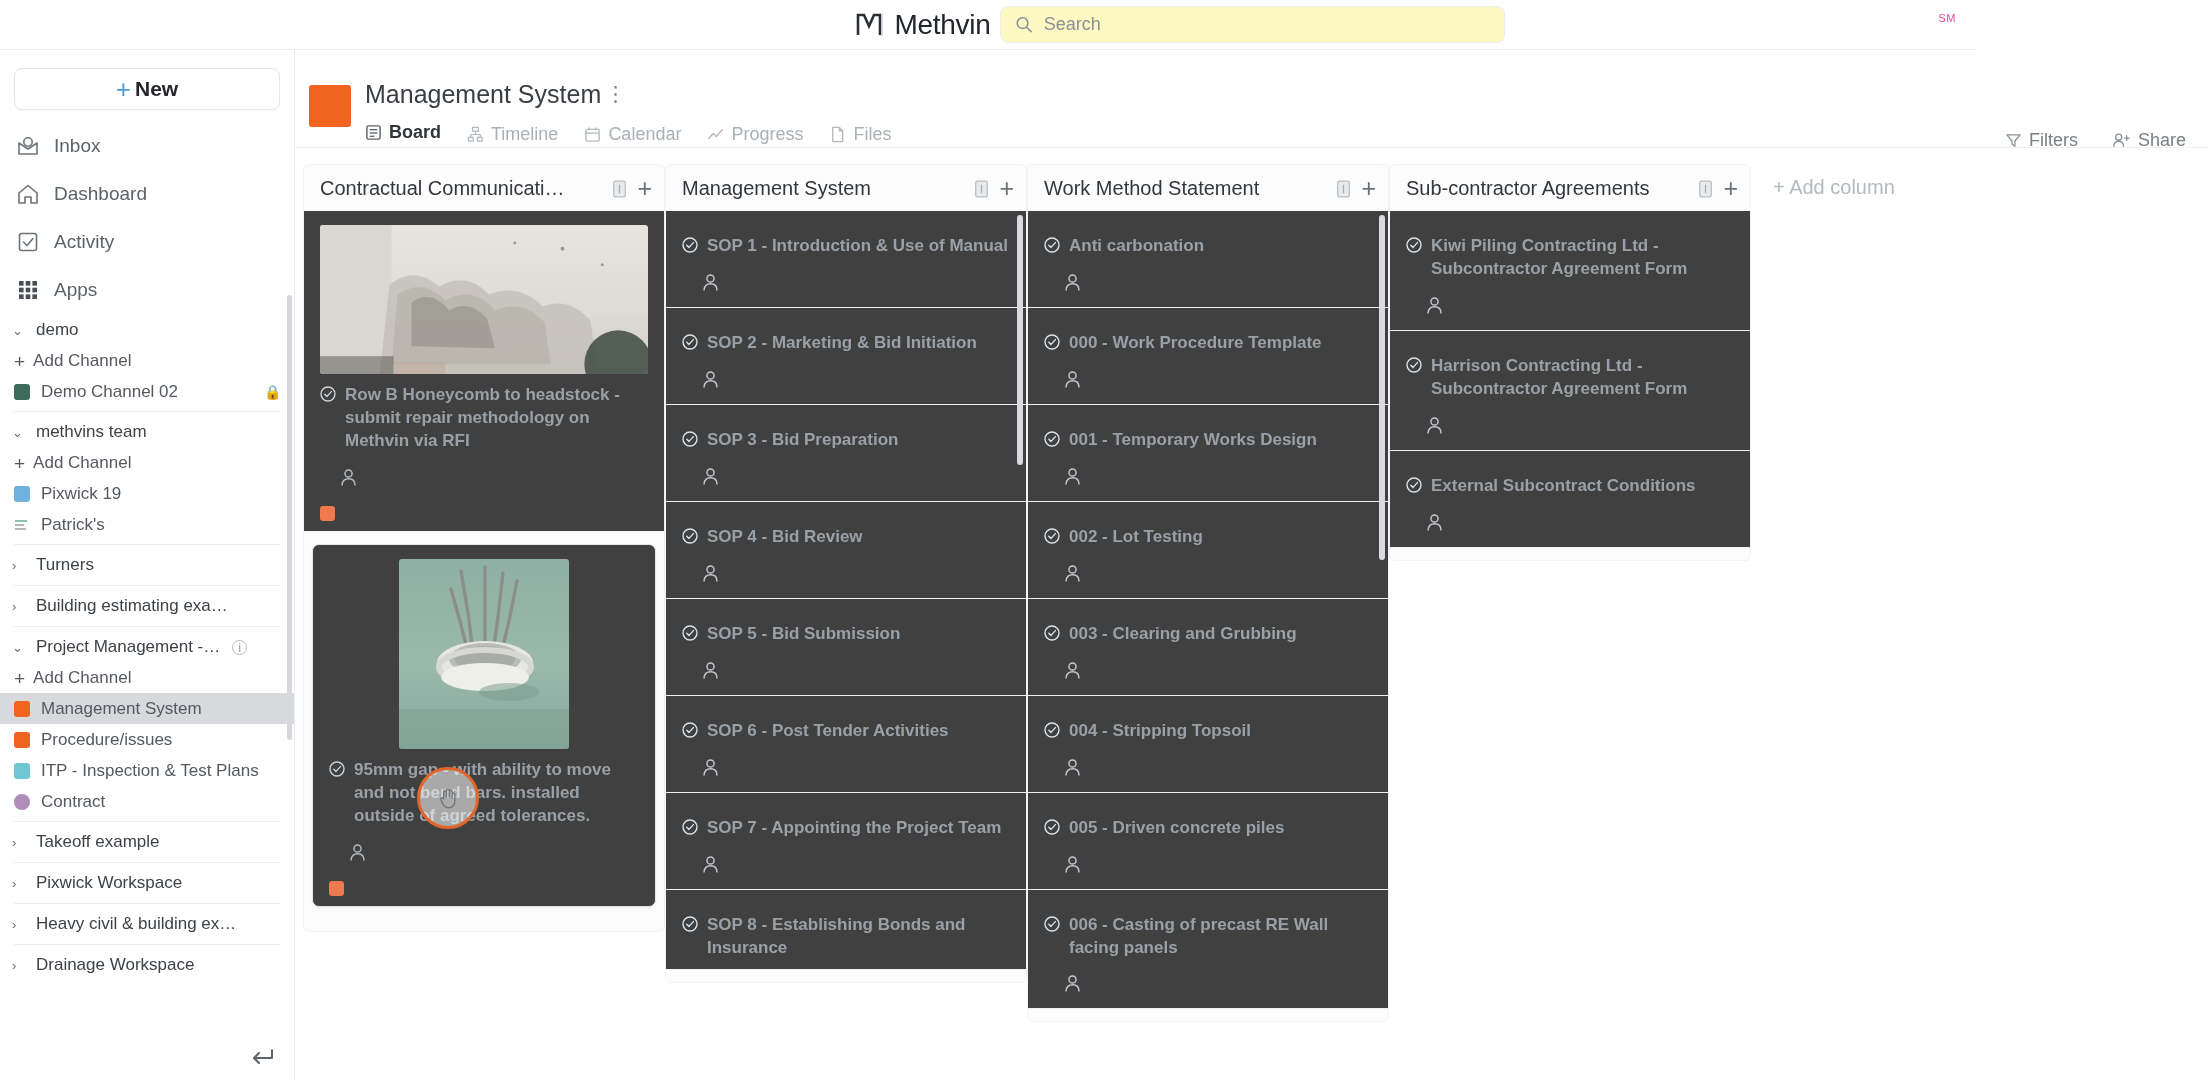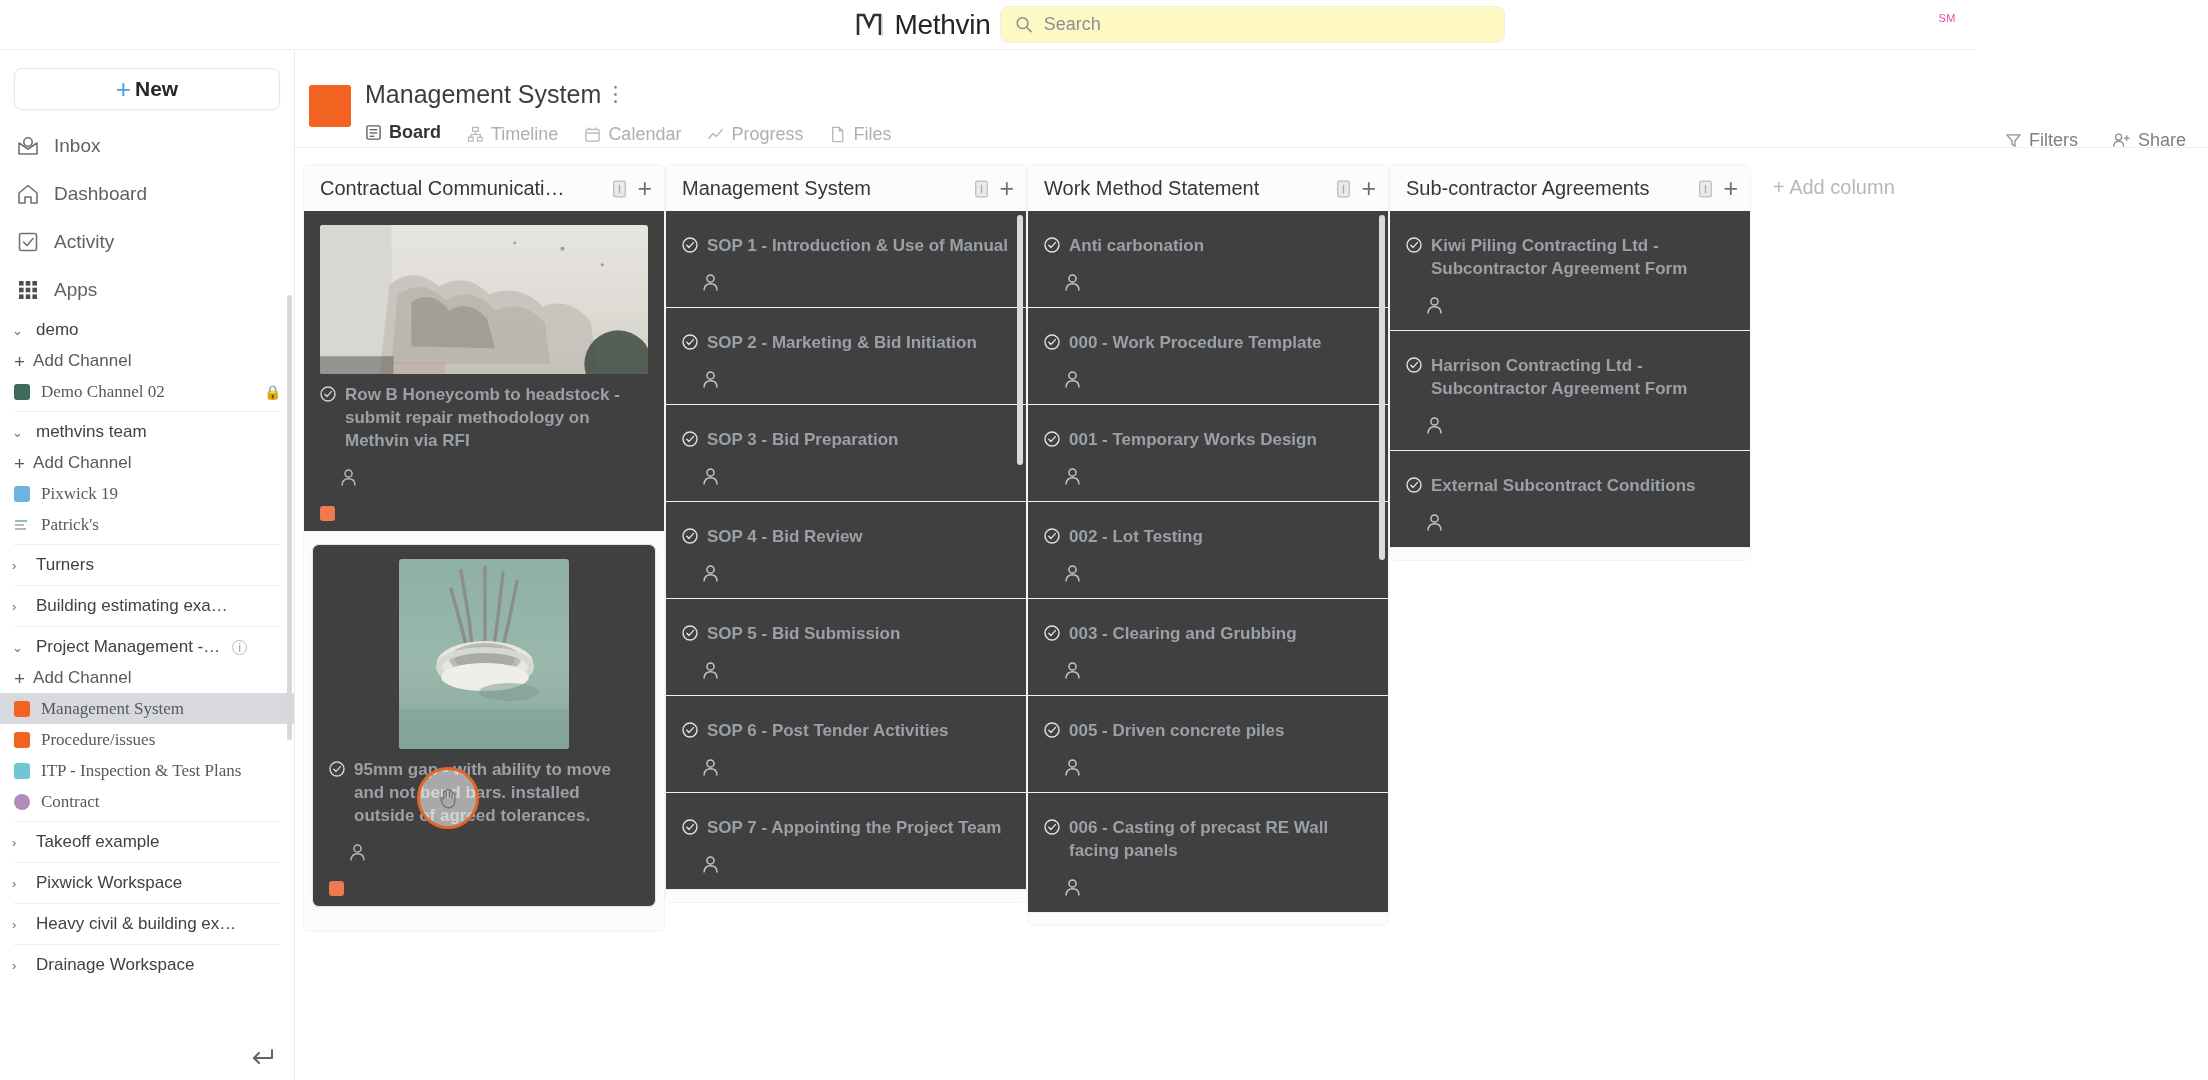--- a/index.html
+++ b/index.html
@@ -85,21 +85,21 @@
   .add-channel .t { font-size: 17px; color: #55595f; }
 
   .channel {
     display: flex; align-items: center; gap: 11px;
     height: 31px; padding-left: 14px; padding-right: 12px; cursor: pointer;
   }
   .channel.active { background: #d7d9dc; }
   .swatch { width: 16px; height: 16px; border-radius: 3px; flex: none; }
   .swatch.round { border-radius: 50%; }
   .channel .cname { font-size: 17px; color: #55595f; white-space: nowrap;
-    overflow: hidden; text-overflow: ellipsis; font-family: Liberation Serif, serif; }
+    overflow: hidden; text-overflow: ellipsis; }
   .channel .lock { margin-left: auto; font-size: 14px; color: #9aa0a6; }
 
   .collapse-btn {
     position: absolute; bottom: 8px; right: 16px; width: 28px; height: 28px;
     cursor: pointer;
   }
   .sb-scrollbar {
     position: absolute; right: 2px; top: 245px; width: 5px; height: 445px;
     background: #d6d8db; border-radius: 3px;
   }
@@ -630,20 +630,29 @@
                 <circle cx="8" cy="8" r="7" fill="none" stroke="#dbe3ea" stroke-width="1.4"></circle>
                 <path d="M4.8 8.2 L7 10.4 L11.4 5.6" fill="none" stroke="#dbe3ea" stroke-width="1.4" stroke-linecap="round" stroke-linejoin="round"></path>
               </svg>
             <div class="card-title">SOP 7 - Appointing the Project Team</div>
           </div>
           <svg class="assignee" width="21" height="21" viewBox="0 0 20 20">
               <circle cx="10" cy="6.2" r="3.4" fill="none" stroke="#c3c7cc" stroke-width="1.4"></circle>
               <path d="M3.8 17.5 C3.8 13.2 6.6 11.2 10 11.2 C13.4 11.2 16.2 13.2 16.2 17.5" fill="none" stroke="#c3c7cc" stroke-width="1.4"></path>
             </svg>
         </div>
+        <div class="card">
+          <div class="card-title-row">
+            <svg class="check-icon" width="16" height="16" viewBox="0 0 16 16">
+                <circle cx="8" cy="8" r="7" fill="none" stroke="#dbe3ea" stroke-width="1.4"></circle>
+                <path d="M4.8 8.2 L7 10.4 L11.4 5.6" fill="none" stroke="#dbe3ea" stroke-width="1.4" stroke-linecap="round" stroke-linejoin="round"></path>
+              </svg>
+            <div class="card-title">SOP 8 - Establishing Bonds and Insurance</div>
+          </div>
+        </div>
       </div>
       <div class="col-scrollbar" style="top:50px;height:250px;"></div>
     </div>
 
     <div class="col">
       <div class="col-head">
         <div class="col-title">Work Method Statement</div>
         <svg class="col-icon" width="19" height="21" viewBox="0 0 18 20">
           <rect x="3.5" y="3" width="11" height="15" rx="1.6" fill="#e9eaec" stroke="#b9bdc2" stroke-width="1.2"></rect>
           <line x1="9" y1="6.5" x2="9" y2="14.5" stroke="#a7abb0" stroke-width="1.2"></line>
@@ -715,20 +724,33 @@
               <circle cx="10" cy="6.2" r="3.4" fill="none" stroke="#c3c7cc" stroke-width="1.4"></circle>
               <path d="M3.8 17.5 C3.8 13.2 6.6 11.2 10 11.2 C13.4 11.2 16.2 13.2 16.2 17.5" fill="none" stroke="#c3c7cc" stroke-width="1.4"></path>
             </svg>
         </div>
         <div class="card">
           <div class="card-title-row">
             <svg class="check-icon" width="16" height="16" viewBox="0 0 16 16">
                 <circle cx="8" cy="8" r="7" fill="none" stroke="#dbe3ea" stroke-width="1.4"></circle>
                 <path d="M4.8 8.2 L7 10.4 L11.4 5.6" fill="none" stroke="#dbe3ea" stroke-width="1.4" stroke-linecap="round" stroke-linejoin="round"></path>
               </svg>
+            <div class="card-title">004 - Stripping Topsoil</div>
+          </div>
+          <svg class="assignee" width="21" height="21" viewBox="0 0 20 20">
+              <circle cx="10" cy="6.2" r="3.4" fill="none" stroke="#c3c7cc" stroke-width="1.4"></circle>
+              <path d="M3.8 17.5 C3.8 13.2 6.6 11.2 10 11.2 C13.4 11.2 16.2 13.2 16.2 17.5" fill="none" stroke="#c3c7cc" stroke-width="1.4"></path>
+            </svg>
+        </div>
+        <div class="card">
+          <div class="card-title-row">
+            <svg class="check-icon" width="16" height="16" viewBox="0 0 16 16">
+                <circle cx="8" cy="8" r="7" fill="none" stroke="#dbe3ea" stroke-width="1.4"></circle>
+                <path d="M4.8 8.2 L7 10.4 L11.4 5.6" fill="none" stroke="#dbe3ea" stroke-width="1.4" stroke-linecap="round" stroke-linejoin="round"></path>
+              </svg>
             <div class="card-title">005 - Driven concrete piles</div>
           </div>
           <svg class="assignee" width="21" height="21" viewBox="0 0 20 20">
               <circle cx="10" cy="6.2" r="3.4" fill="none" stroke="#c3c7cc" stroke-width="1.4"></circle>
               <path d="M3.8 17.5 C3.8 13.2 6.6 11.2 10 11.2 C13.4 11.2 16.2 13.2 16.2 17.5" fill="none" stroke="#c3c7cc" stroke-width="1.4"></path>
             </svg>
         </div>
         <div class="card">
           <div class="card-title-row">
             <svg class="check-icon" width="16" height="16" viewBox="0 0 16 16">

